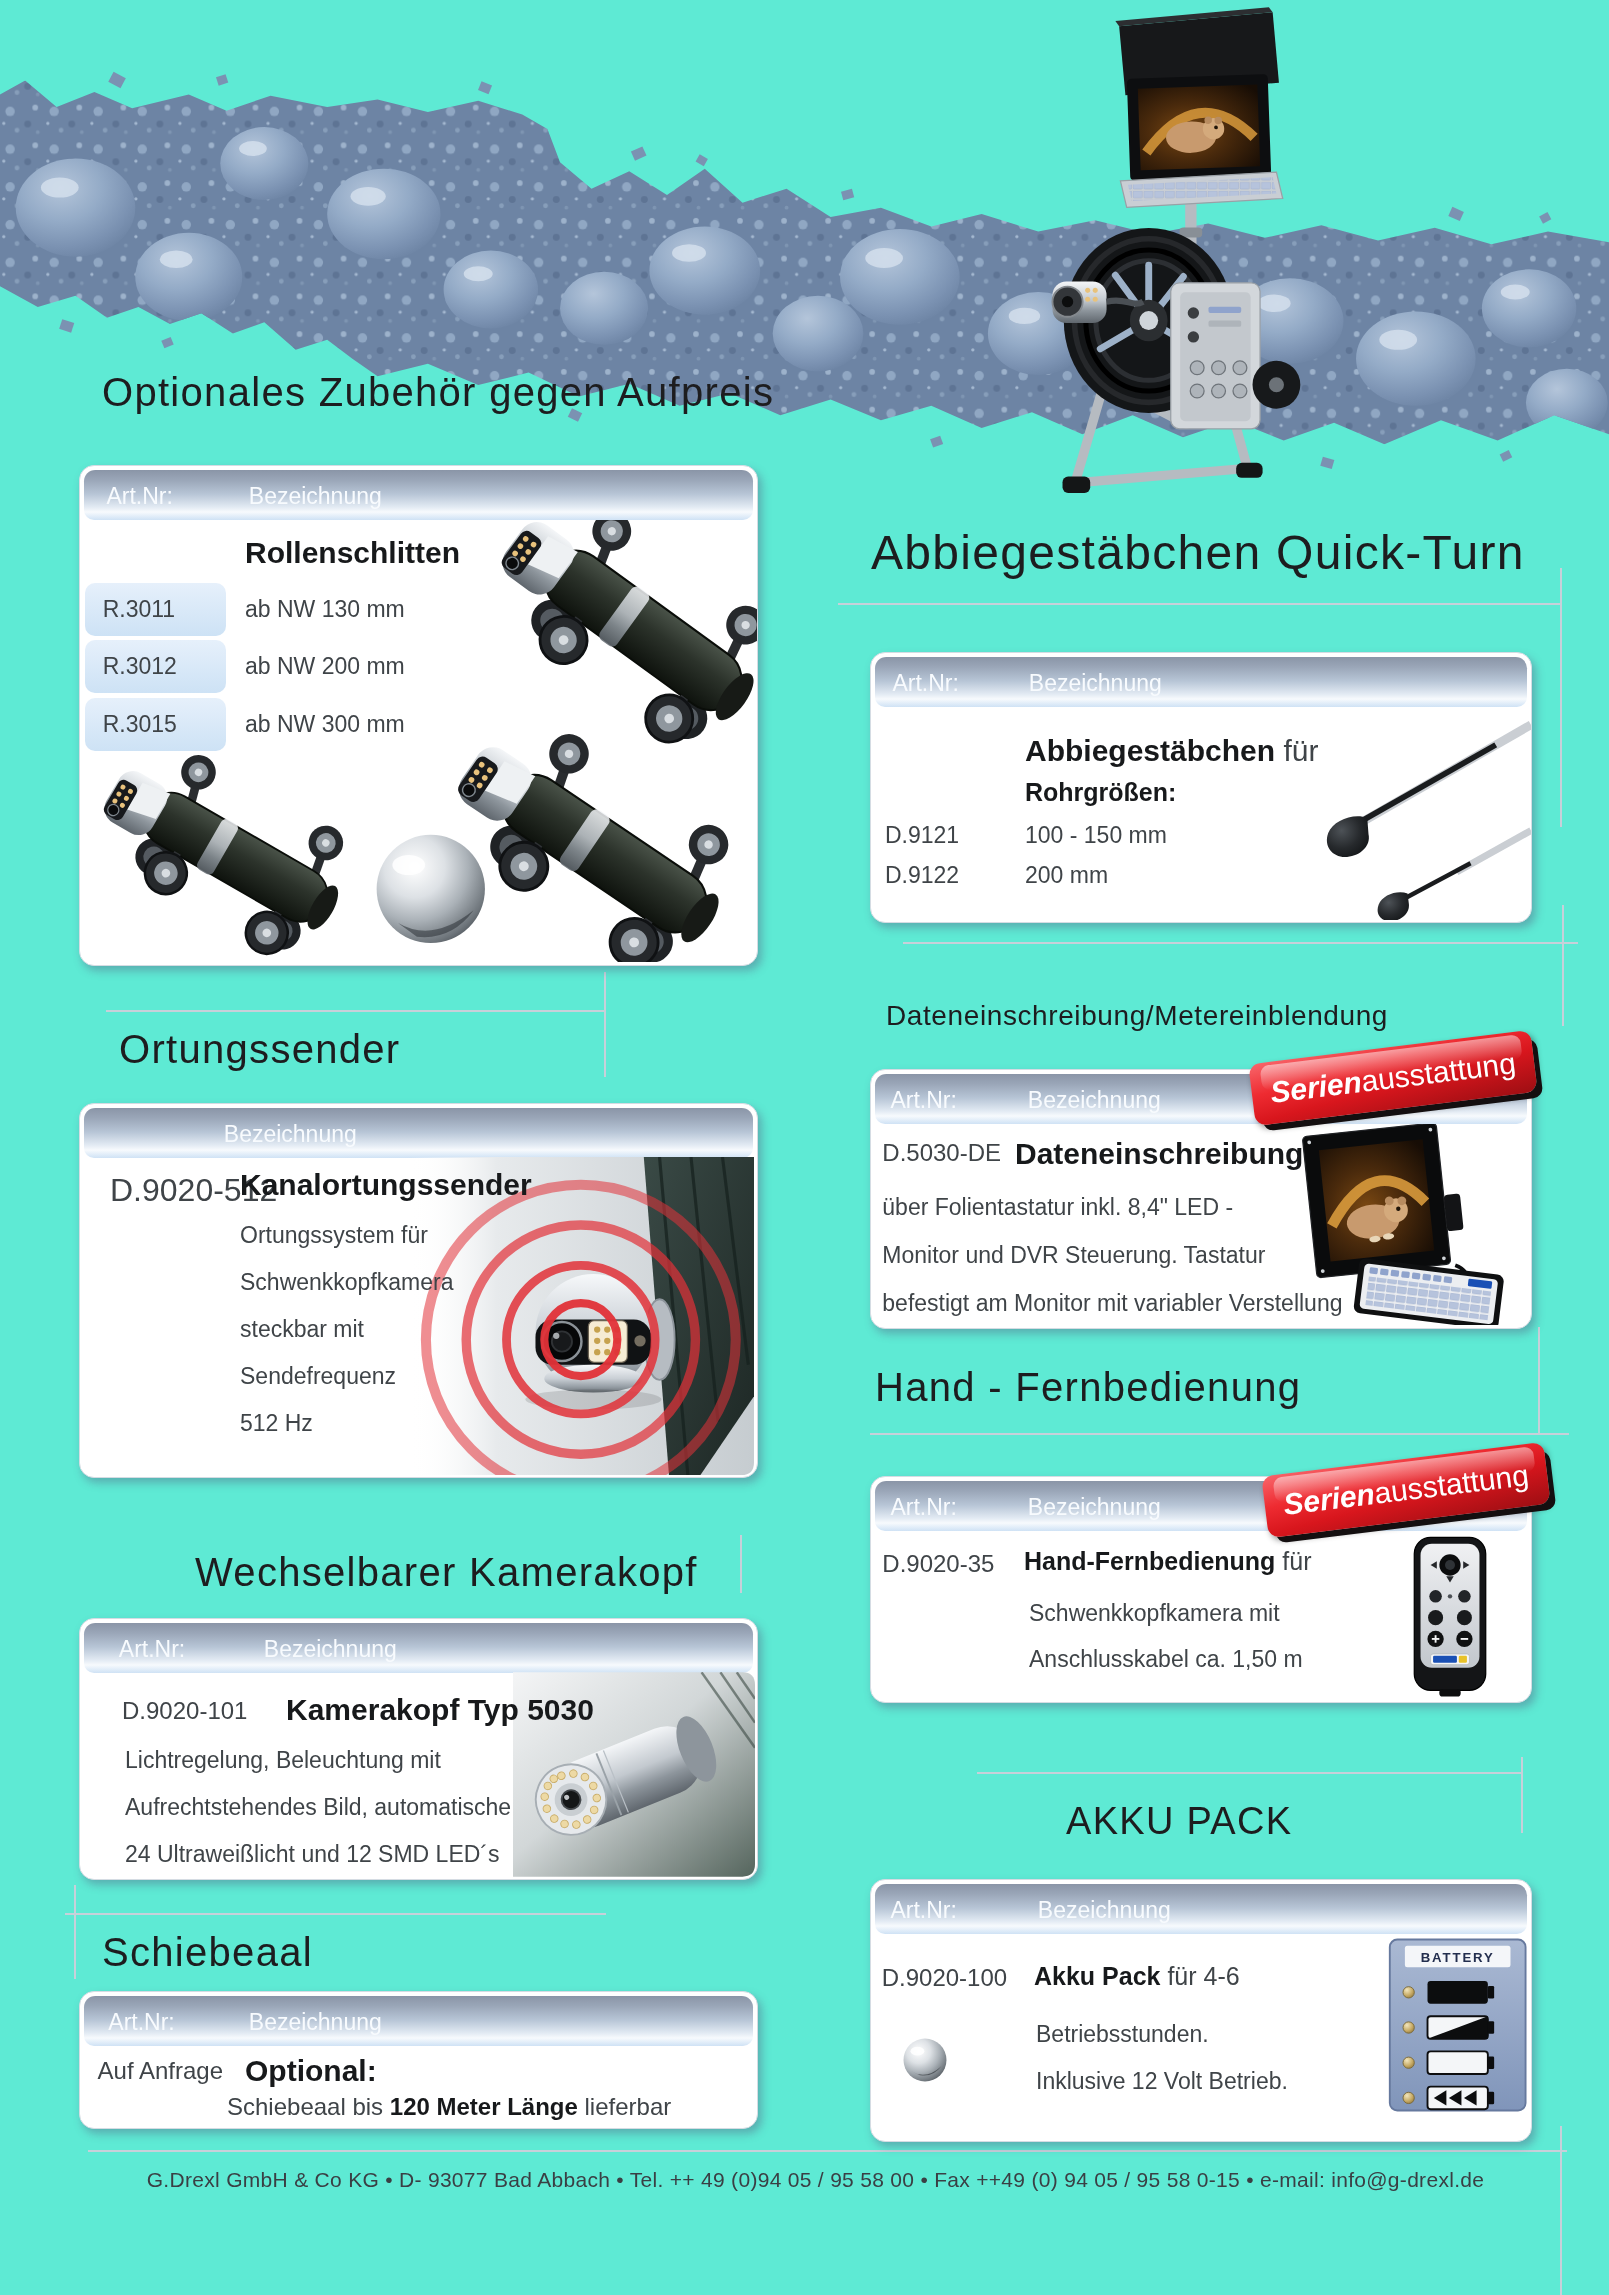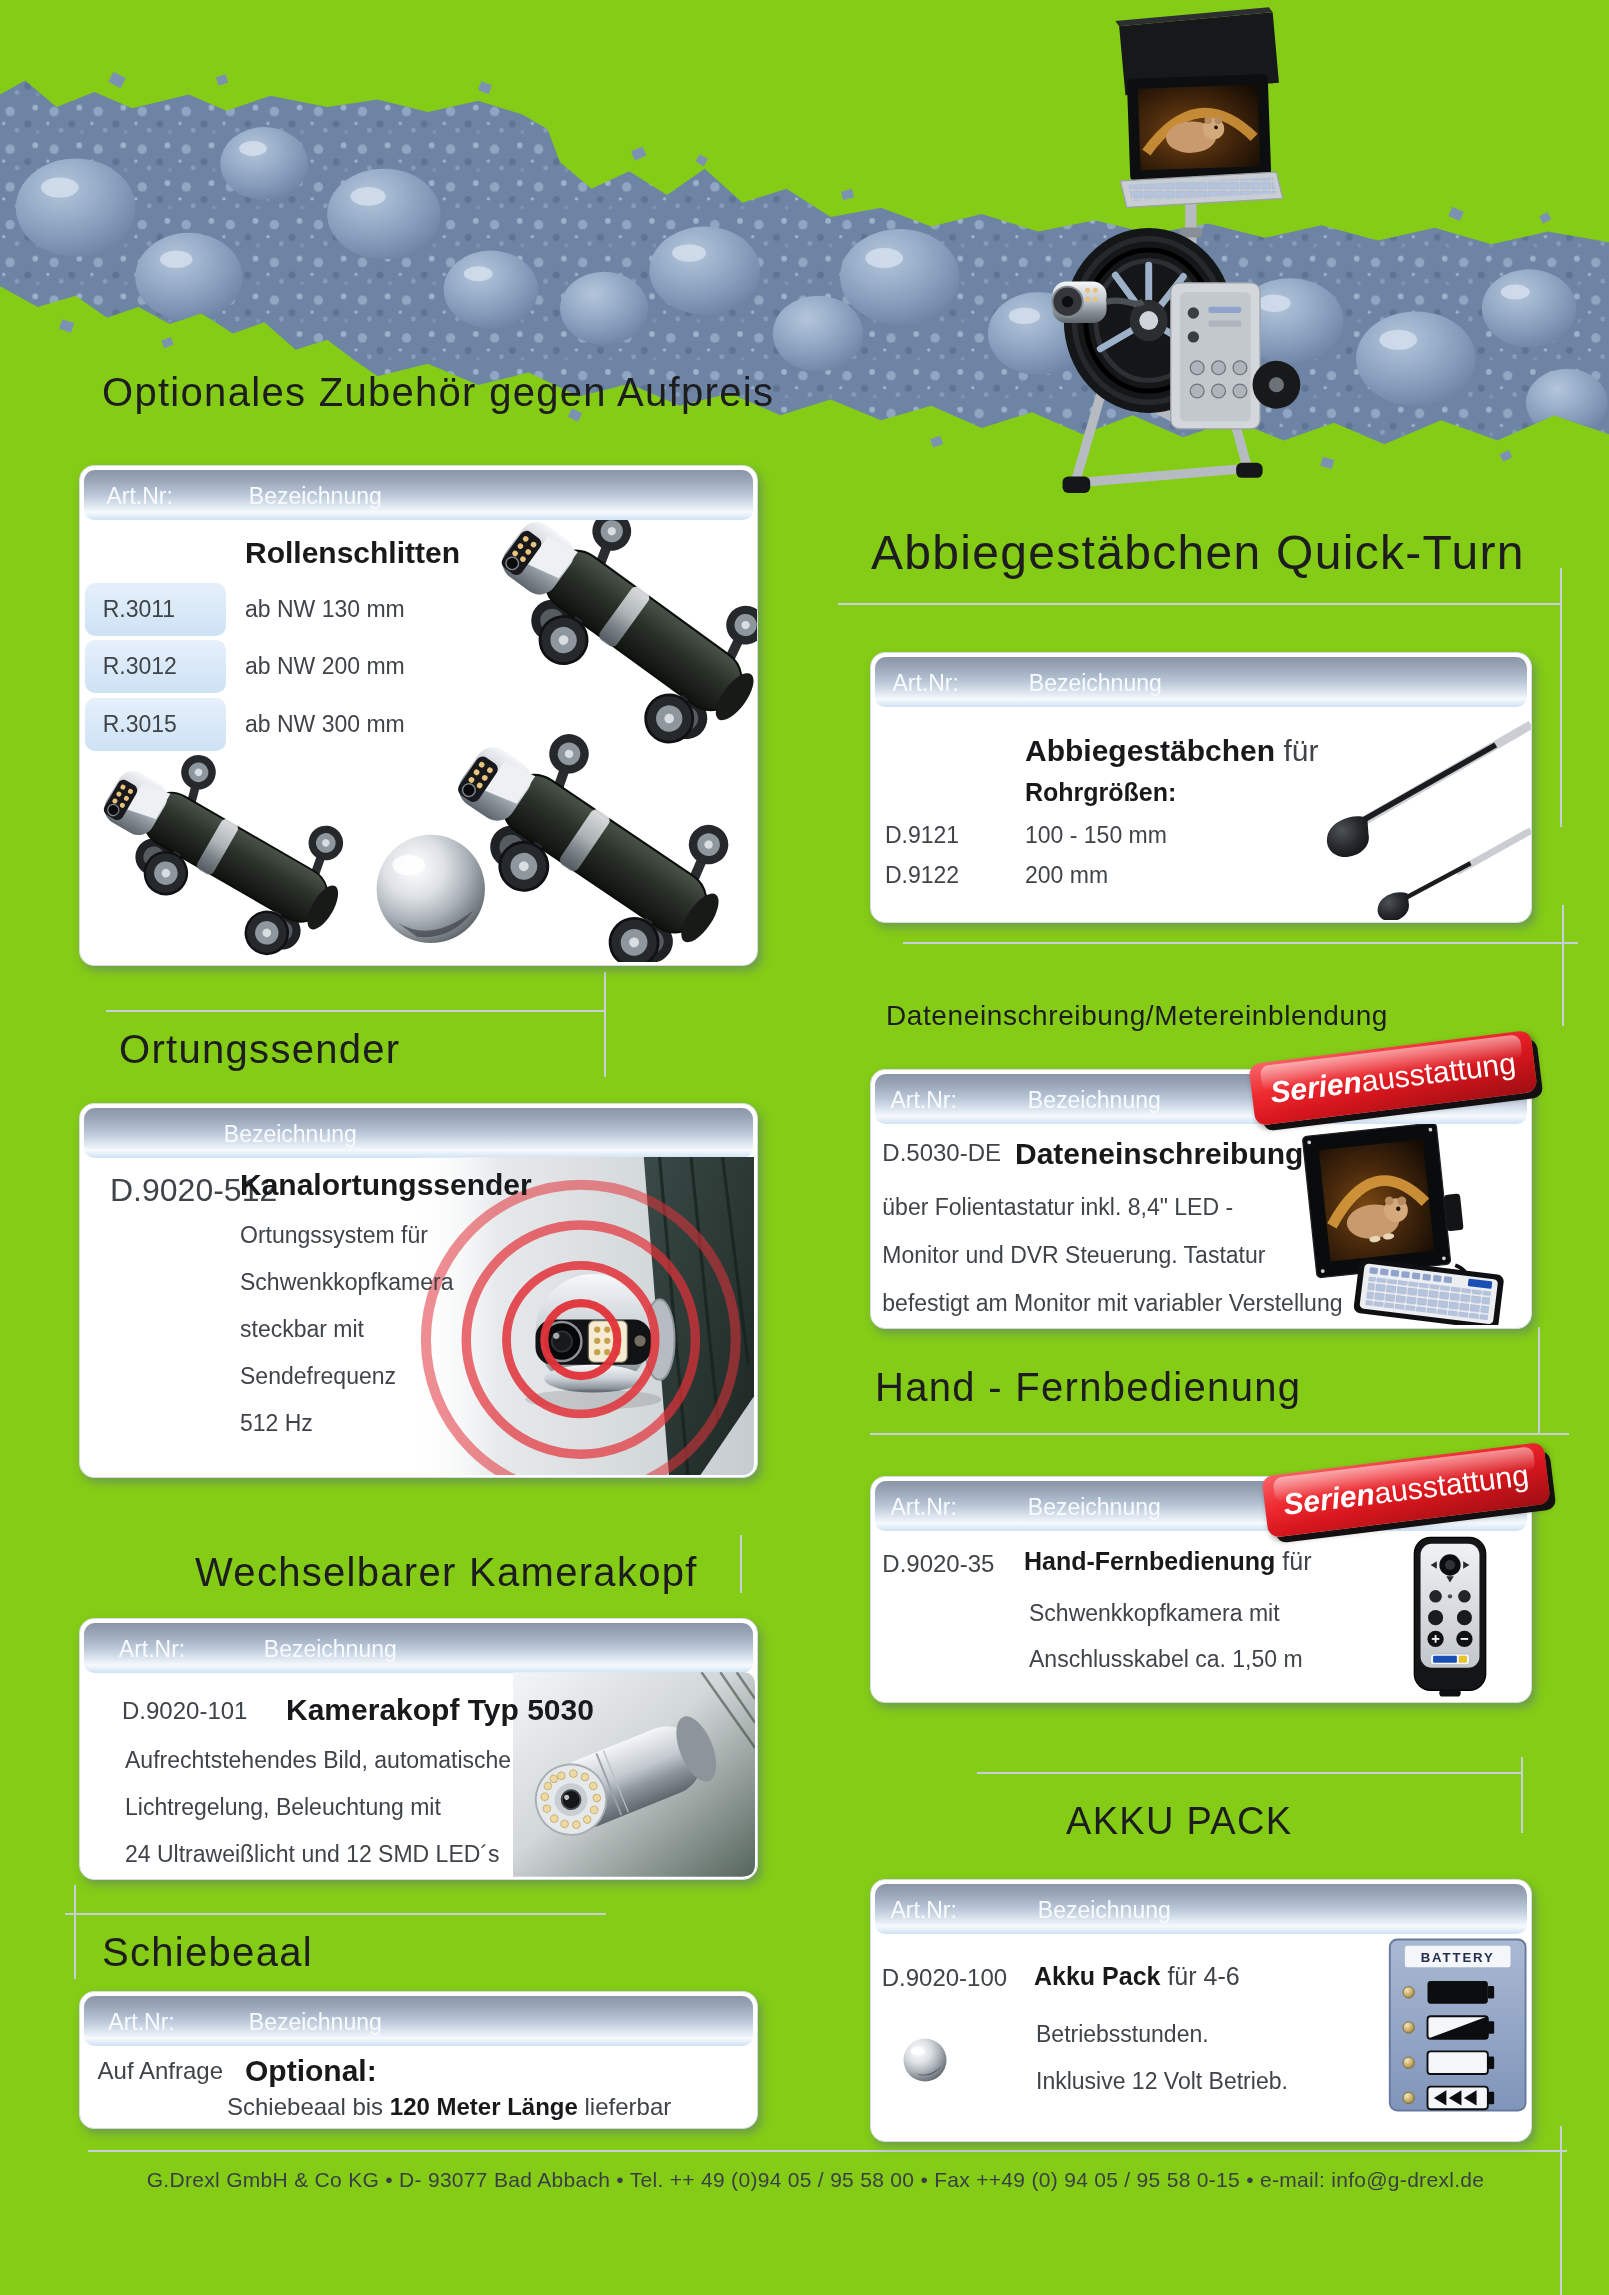--- a/index.html
+++ b/index.html
@@ -1,16 +1,16 @@
 <!DOCTYPE html>
 <html style="font-size:10px"><head>
 <meta charset="utf-8">
 <style>
   html,body{margin:0;padding:0;background:#fff;}
-  #page{position:relative;width:1609px;height:2295px;background:#84cc16;overflow:hidden;
+  #page{position:relative;width:1609px;height:2295px;background:#5eead4;overflow:hidden;
         font-family:"Liberation Sans",sans-serif;color:#3f4448;}
   
   .h1{position:absolute;font-weight:300;color:#1d1d1f;letter-spacing:1.3px;white-space:nowrap;}
   
   .hl,.vl{position:absolute;background:#c7d0d9;}
   .hl{height:1.9px;} .vl{width:1.9px;}
   
   .panel{position:absolute;background:#fff;border:1.3px solid #d5dce3;border-radius:15px;
          box-shadow:3.8px 5px 8.8px rgba(85,105,135,.45);}
   .phead{position:absolute;left:3.8px;right:3.8px;top:3.8px;height:50px;border-radius:11.3px 11.3px 10px 10px;
@@ -577,22 +577,22 @@
             <circle cx="72" cy="124" r="6"></circle>
         </g>
         <circle cx="85" cy="165" r="26" fill="#c9ced2"></circle>
         <circle cx="85" cy="165" r="15" fill="#141617" stroke="#43474b" stroke-width="3"></circle>
         <circle cx="80" cy="159" r="4" fill="#dfe3e6" opacity=".85"></circle>
       </g>
     </svg>
     <div class="cell" style="left:42px;top:78px;font-size:24px">D.9020-101</div>
     <div class="bname" style="left:206px;top:74px">Kamerakopf Typ 5030</div>
     <div class="lines" style="left:45px;top:118px">
+      <div style="height:47px;line-height:47px">Lichtregelung, Beleuchtung mit</div>
       <div style="height:47px;line-height:47px">Aufrechtstehendes Bild, automatische</div>
-      <div style="height:47px;line-height:47px">Lichtregelung, Beleuchtung mit</div>
       <div style="height:47px;line-height:47px">24 Ultraweißlicht und 12 SMD LED´s</div>
     </div>
   </div>
 
   <div class="h1" style="left:102px;top:1930px;font-size:40px;z-index:4">Schiebeaal</div>
 
   <div class="panel" style="left:79px;top:1991px;width:677px;height:136px;z-index:4">
     <div class="phead">
       <span style="left:24.5px">Art.Nr:</span>
       <span style="left:165px">Bezeichnung</span>

